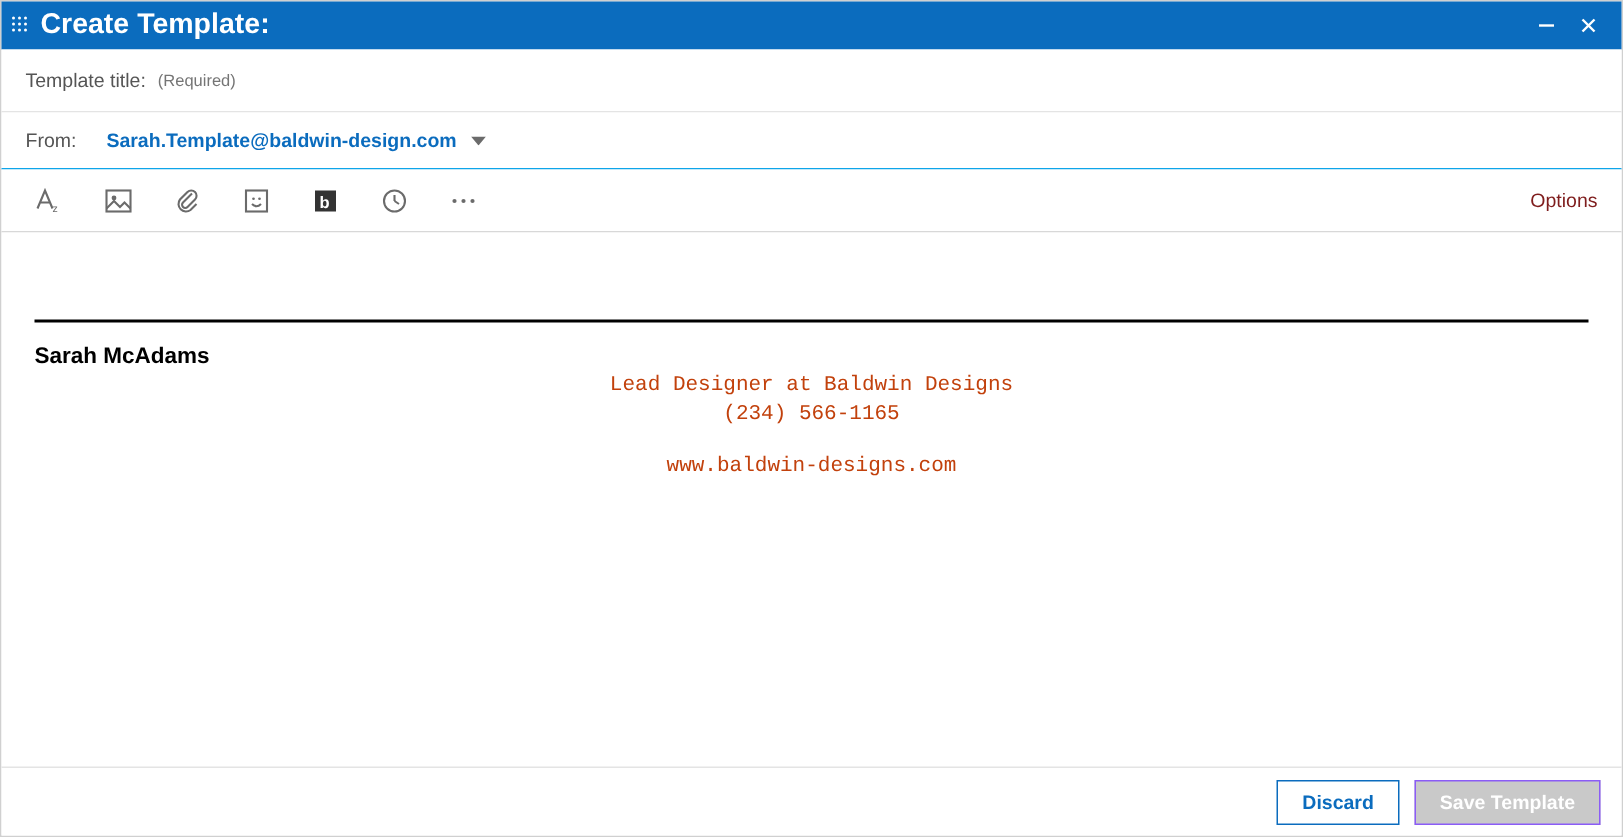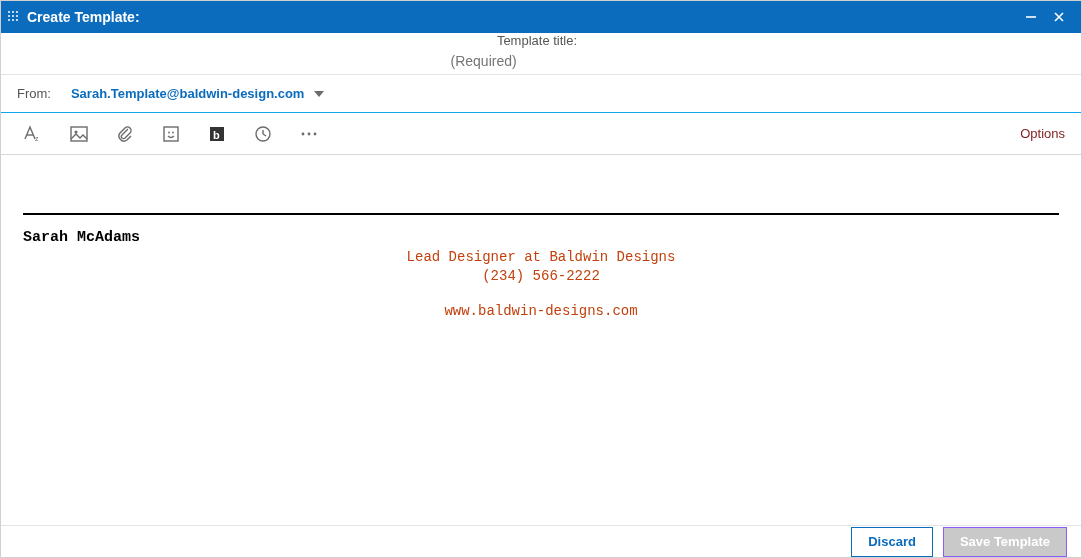--- a/index.html
+++ b/index.html
@@ -1,50 +1,50 @@
 <!DOCTYPE html>
 <html><head>
 <meta charset="utf-8">
 <style>
   * { box-sizing: border-box; margin: 0; padding: 0; }
   html, body { width: 1082px; height: 558px; font-family: Arial, Helvetica, sans-serif; font-size: 13px; color: #333; background: #fff; }
   .window { width: 1082px; height: 558px; display: flex; flex-direction: column; border: 1px solid #d0d0d0; }
   .titlebar { background: #0b6cbe; color: #fff; height: 32px; display: flex; align-items: center; padding: 0 8px 0 6px; }
   .grip { width: 14px; height: 14px; margin-right: 6px; display: inline-block; }
   .grip svg { display: block; }
-  .titlebar-title { font-weight: bold; font-size: 14px; flex: 0 0 auto; }
+  .titlebar-title { font-weight: bold; font-size: 19px; flex: 0 0 auto; }
   .titlebar-spacer { flex: 1; }
   .titlebar-btn { width: 28px; height: 28px; display: flex; align-items: center; justify-content: center; color: #fff; cursor: pointer; }
   .titlebar-btn svg { stroke: #fff; }
   .row { display: flex; align-items: center; padding: 0 16px; border-bottom: 1px solid #e4e4e4; background: #fff; }
-  .row.title-row { height: 42px; flex-direction: column; }
+  .row.title-row { height: 42px; }
   .row.to-row { height: 40px; }
   .row.subject-row { height: 40px; }
   .row.from-row { height: 38px; border-bottom: 1px solid #0ea5e9; }
   .label { color: #555; font-size: 13px; margin-right: 8px; }
   .placeholder { color: #9a9a9a; font-size: 13px; }
   .to-spacer { flex: 1; }
   .ccbcc { color: #333; font-size: 13px; cursor: pointer; }
   .from-email { color: #0b6cbe; font-weight: bold; font-size: 13px; margin-left: 12px; }
   .from-caret { margin-left: 10px; color: #666; display: inline-flex; }
   .toolbar { display: flex; align-items: center; height: 42px; padding: 0 16px; border-bottom: 1px solid #d8d8d8; background: #fff; }
   .tbtn { width: 32px; height: 32px; display: flex; align-items: center; justify-content: center; margin-right: 14px; color: #6b6b6b; cursor: pointer; }
   .tbtn svg { display: block; }
   .tool-spacer { flex: 1; }
   .options { color: #7f1d1d; font-size: 13px; cursor: pointer; }
   .body-area { flex: 1; padding: 18px 22px 10px 22px; overflow: auto; background: #fff; }
   .sig-sep { border: none; border-top: 2px solid #000; margin: 30px 0 14px 0; }
-  .sig-name { font-family: Liberation Mono, monospace; font-weight: bold; font-size: 15px; color: #000; margin-bottom: 2px; }
+  .sig-name { font-family: Liberation Sans, sans-serif; font-weight: bold; font-size: 15px; color: #000; margin-bottom: 2px; }
   .sig-line { font-family: Liberation Mono, monospace; font-size: 14px; color: #c2410c; line-height: 1.35; text-align: center; }
   .sig-web { margin-top: 16px; }
-  .footer { height: 32px; display: flex; align-items: center; justify-content: flex-end; padding: 0 14px; border-top: 1px solid #e4e4e4; background: #fff; gap: 10px; }
+  .footer { height: 46px; display: flex; align-items: center; justify-content: flex-end; padding: 0 14px; border-top: 1px solid #e4e4e4; background: #fff; gap: 10px; }
   .btn { height: 30px; padding: 0 16px; font-size: 13px; font-weight: bold; border: 1px solid transparent; cursor: pointer; display: inline-flex; align-items: center; justify-content: center; }
   .btn-discard { background: #fff; color: #0b6cbe; border: 1px solid #0b6cbe; }
   .btn-save { background: #c9c9c9; color: #fff; border: 1px solid #8b5cf6; cursor: default; }
-  input.field { border: none; outline: none; font-size: 14px; flex: 1; background: transparent; }
+  input.field { border: none; outline: none; font-size: 11px; flex: 1; background: transparent; }
 </style>
 </head>
 <body>
 
 <div class="window">
 
   <div class="titlebar">
     <span class="grip">
       <svg width="14" height="14" viewBox="0 0 14 14">
         <g fill="#fff">
@@ -142,21 +142,21 @@
     </span>
     <span class="tool-spacer"></span>
     <span class="options">Options</span>
   </div>
 
   <div class="body-area">
     <div style="height:10px"></div>
     <hr class="sig-sep">
     <div class="sig-name">Sarah McAdams</div>
     <div class="sig-line">Lead Designer at Baldwin Designs</div>
-    <div class="sig-line">(234) 566-2222</div>
+    <div class="sig-line">(234) 566-1165</div>
     <div class="sig-line sig-web">www.baldwin-designs.com</div>
   </div>
 
   <div class="footer">
     <button class="btn btn-discard">Discard</button>
     <button class="btn btn-save" disabled="">Save Template</button>
   </div>
 
 </div>
 

